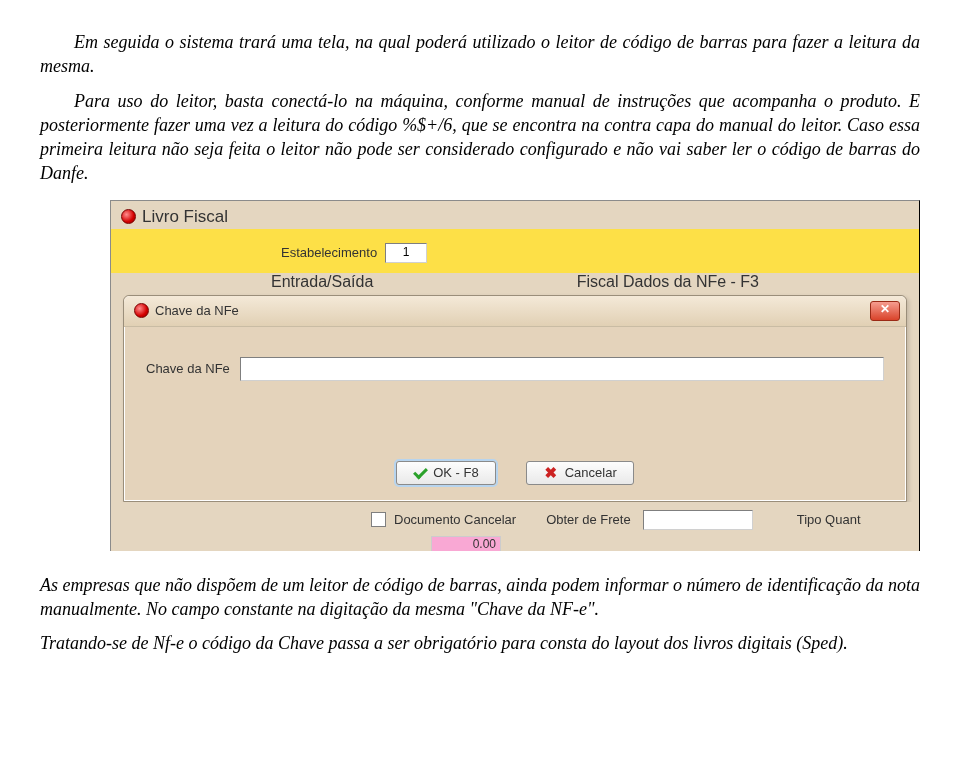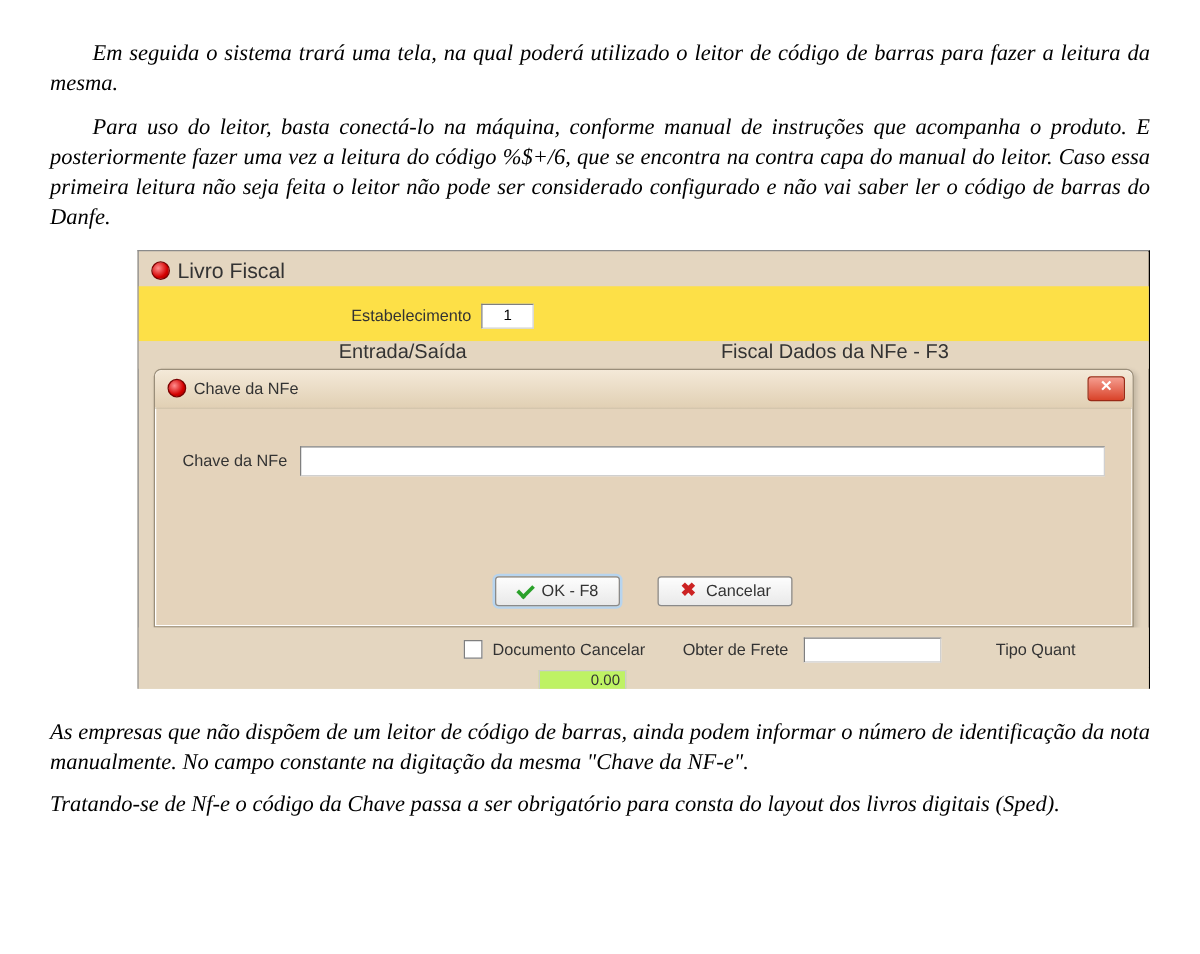--- a/index.html
+++ b/index.html
@@ -188,21 +188,21 @@
   .footer-cut{
     background:#e4d6c0;
     padding:2px 10px 0 60px;
     display:flex;
     align-items:center;
     font-family: Tahoma, Arial, sans-serif;
     font-size:12px;
     color:#333;
   }
   .footer-cut .white-stub{
-    height:14px;width:64px;background:#bef264;border:1px solid #ccc;
+    height:14px;width:64px;background:#f9a8d4;border:1px solid #ccc;
     border-bottom:none;margin-left:260px;
     display:flex;align-items:center;justify-content:flex-end;padding-right:4px;
   }
 </style>
 </head>
 <body>
 
 <p class="indent">Em seguida o sistema trará uma tela, na qual poderá utilizado o leitor de código de barras para fazer a leitura da mesma.</p>
 <p class="indent">Para uso do leitor, basta conectá-lo na máquina, conforme manual de instruções que acompanha o produto. E posteriormente fazer uma vez a leitura do código %$+/6, que se encontra na contra capa do manual do leitor. Caso essa primeira leitura não seja feita o leitor não pode ser considerado configurado e não vai saber ler o código de barras do Danfe.</p>
 

